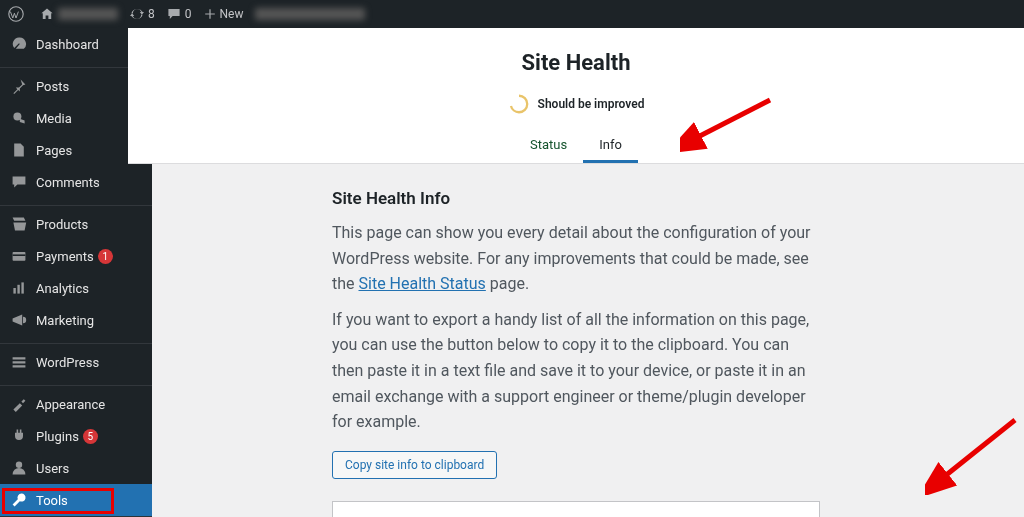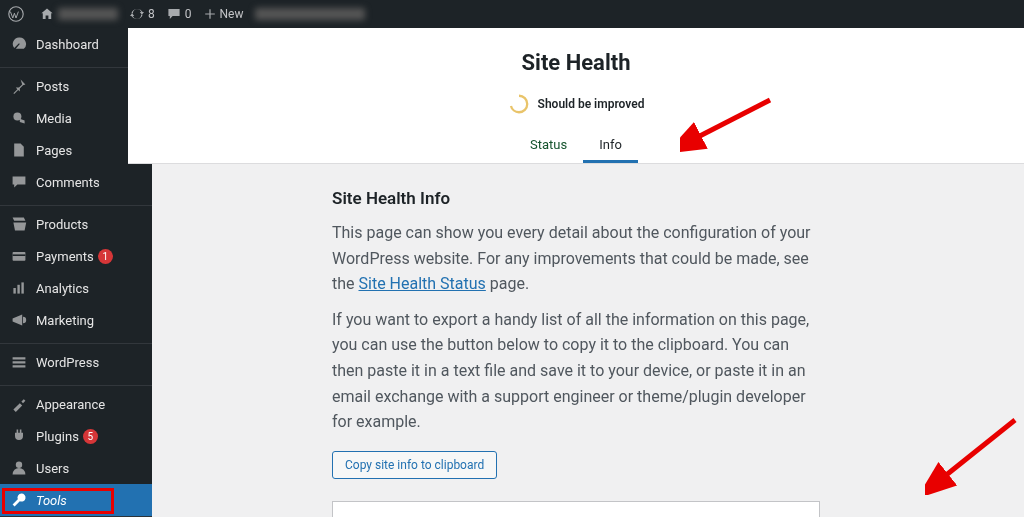--- a/index.html
+++ b/index.html
@@ -8,21 +8,21 @@
 
 .admin-bar { height: 28px; background: #1d2327; color: #c3c4c7; display: flex; align-items: center; padding: 0 8px; font-size: 12px; }
 .admin-bar .ab-item { display: flex; align-items: center; margin-right: 12px; color: #c3c4c7; cursor: pointer; }
 .admin-bar .ab-item svg, .admin-bar .ab-item .ico { margin-right: 4px; }
 .admin-bar .blur { filter: blur(3px); background: #555; height: 12px; border-radius: 2px; }
 
 
 .sidebar { position: absolute; top: 28px; left: 0; width: 152px; height: 489px; background: #1d2327; color: #f0f0f1; font-size: 13px; }
 .sidebar .item { display: flex; align-items: center; padding: 7px 8px 7px 10px; color: #e5e5e5; cursor: pointer; }
 .sidebar .item .icon { width: 18px; height: 18px; margin-right: 8px; display: flex; align-items: center; justify-content: center; opacity: 0.6; }
-.sidebar .item.current { background: #2271b1; color: #fff; position: relative; font-style: italic; }
+.sidebar .item.current { background: #2271b1; color: #fff; position: relative; }
 .sidebar .item.current .icon { opacity: 1; }
 .sidebar .item.current::after { content: ""; position: absolute; right: -6px; top: 50%; margin-top: -6px; border: 6px solid transparent; border-right-color: #f0f0f1; }
 .sidebar .sep { height: 6px; background: #1d2327; border-bottom: 1px solid #32373c; margin: 2px 0; }
 .sidebar .sub { background: #2c3338; }
 .sidebar .sub .subitem { padding: 6px 10px; font-size: 12px; color: #c3c4c7; cursor: pointer; }
 .badge { display: inline-flex; align-items: center; justify-content: center; min-width: 15px; height: 15px; border-radius: 8px; background: #d63638; color: #fff; font-size: 10px; margin-left: 4px; padding: 0 4px; }
 
 
 .content { position: absolute; top: 28px; left: 128px; right: 0; bottom: 0; overflow: auto; }
 .health-header { background: #fff; padding: 22px 0 0 0; text-align: center; border-bottom: 1px solid #dcdcde; }

